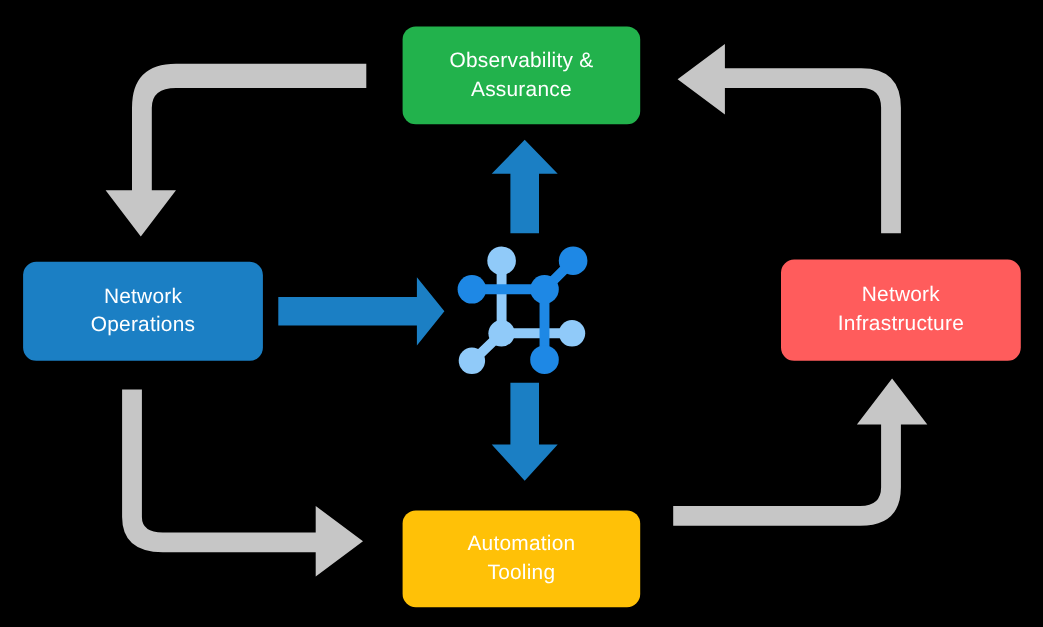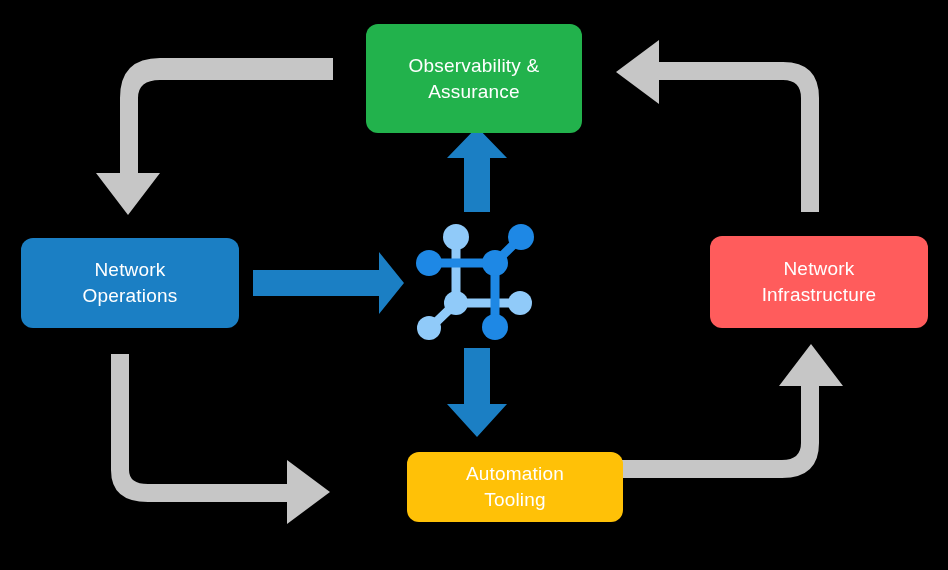--- a/index.html
+++ b/index.html
@@ -25,30 +25,30 @@
     color: #ffffff;
     font-size: 19px;
     line-height: 1.35;
     font-weight: 400;
     letter-spacing: .2px;
     box-sizing: border-box;
     padding: 6px 10px;
     white-space: pre-line;
   }
   #box-observability {
-    left: 366px; top: 24px; width: 216px; height: 109px; border-radius: 12px;
+    left: 366px; top: 24px; width: 216px; height: 89px; border-radius: 12px;
   }
   #box-netops {
     left: 21px; top: 238px; width: 218px; height: 90px;
   }
   #box-netinfra {
     left: 710px; top: 236px; width: 218px; height: 92px;
   }
   #box-automation {
-    left: 366px; top: 452px; width: 216px; height: 70px; margin-left: 41px;
+    left: 366px; top: 464px; width: 216px; height: 88px;
   }
   .svg-layer {
     position: absolute;
     left: 0; top: 0;
     width: 948px;
     height: 570px;
   }
   .center-icon {
     position: absolute;
     left: 410px; top: 215px;

